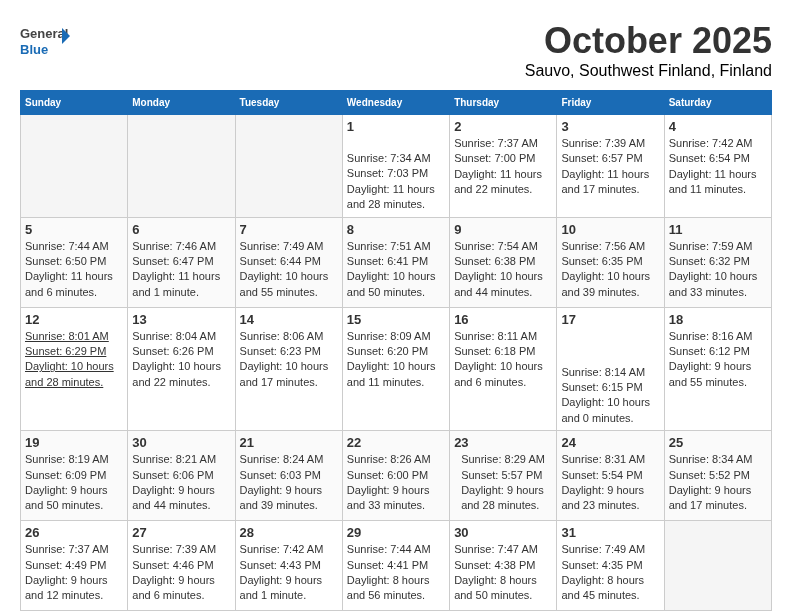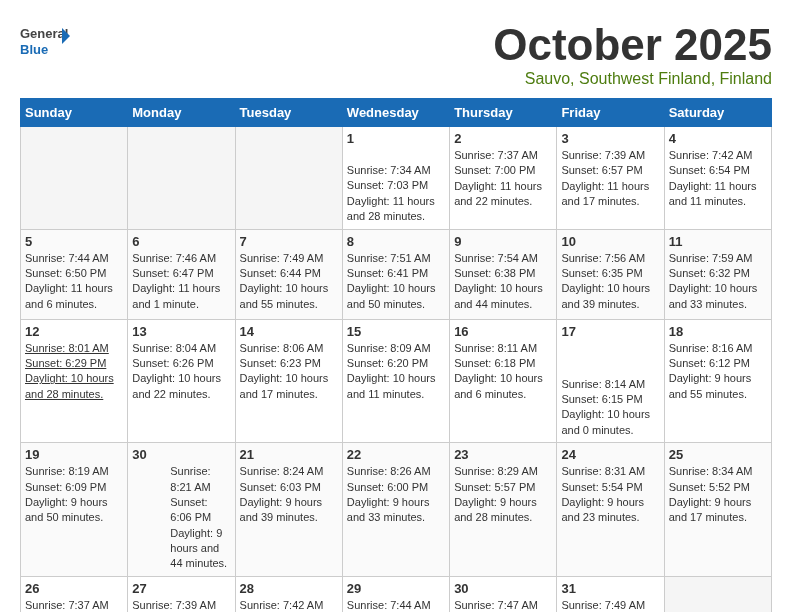--- a/index.html
+++ b/index.html
@@ -18,39 +18,39 @@
     }
     .logo {
       display: flex;
       align-items: center;
       gap: 4px;
     }
     .title-area {
       text-align: right;
     }
     .month-title {
-      font-size: 44px;
+      font-size: 36px;
       font-weight: bold;
       color: #333;
     }
     .location-title {
       font-size: 16px;
-      color: #4d7c0f;
+      color: #000000;
     }
     table {
       width: 100%;
       border-collapse: collapse;
       font-size: 11px;
     }
     thead th {
       background-color: #1a6bb5;
       color: white;
       padding: 6px 4px;
       text-align: left;
-      font-size: 13px;
+      font-size: 10px;
       font-weight: bold;
       border: 1px solid #1a6bb5;
     }
     td {
       border: 1px solid #ccc;
       vertical-align: top;
       padding: 4px;
       width: calc(100% / 7);
       height: 90px;
       background: #fff;
@@ -225,39 +225,39 @@
       </tr>
       <tr>
         <td>
           <span class="day-number">19</span>
           <div class="day-info" style="white-space: pre-line;">Sunrise: 8:19 AM
 Sunset: 6:09 PM
 Daylight: 9 hours and 50 minutes.</div>
         </td>
         <td>
           <span class="day-number">30</span>
-          <div class="day-info" style="white-space: pre-line; margin-left: 38px;">Sunrise: 8:21 AM
+          <div class="day-info" style="white-space: pre-line;">Sunrise: 8:21 AM
 Sunset: 6:06 PM
 Daylight: 9 hours and 44 minutes.</div>
         </td>
         <td>
           <span class="day-number">21</span>
           <div class="day-info" style="white-space: pre-line;">Sunrise: 8:24 AM
 Sunset: 6:03 PM
 Daylight: 9 hours and 39 minutes.</div>
         </td>
         <td>
           <span class="day-number">22</span>
           <div class="day-info" style="white-space: pre-line;">Sunrise: 8:26 AM
 Sunset: 6:00 PM
 Daylight: 9 hours and 33 minutes.</div>
         </td>
         <td>
           <span class="day-number">23</span>
-          <div class="day-info" style="white-space: pre-line;">Sunrise: 8:29 AM
+          <div class="day-info" style="white-space: pre-line; margin-left: 7px;">Sunrise: 8:29 AM
 Sunset: 5:57 PM
 Daylight: 9 hours and 28 minutes.</div>
         </td>
         <td>
           <span class="day-number">24</span>
           <div class="day-info" style="white-space: pre-line;">Sunrise: 8:31 AM
 Sunset: 5:54 PM
 Daylight: 9 hours and 23 minutes.</div>
         </td>
         <td>

